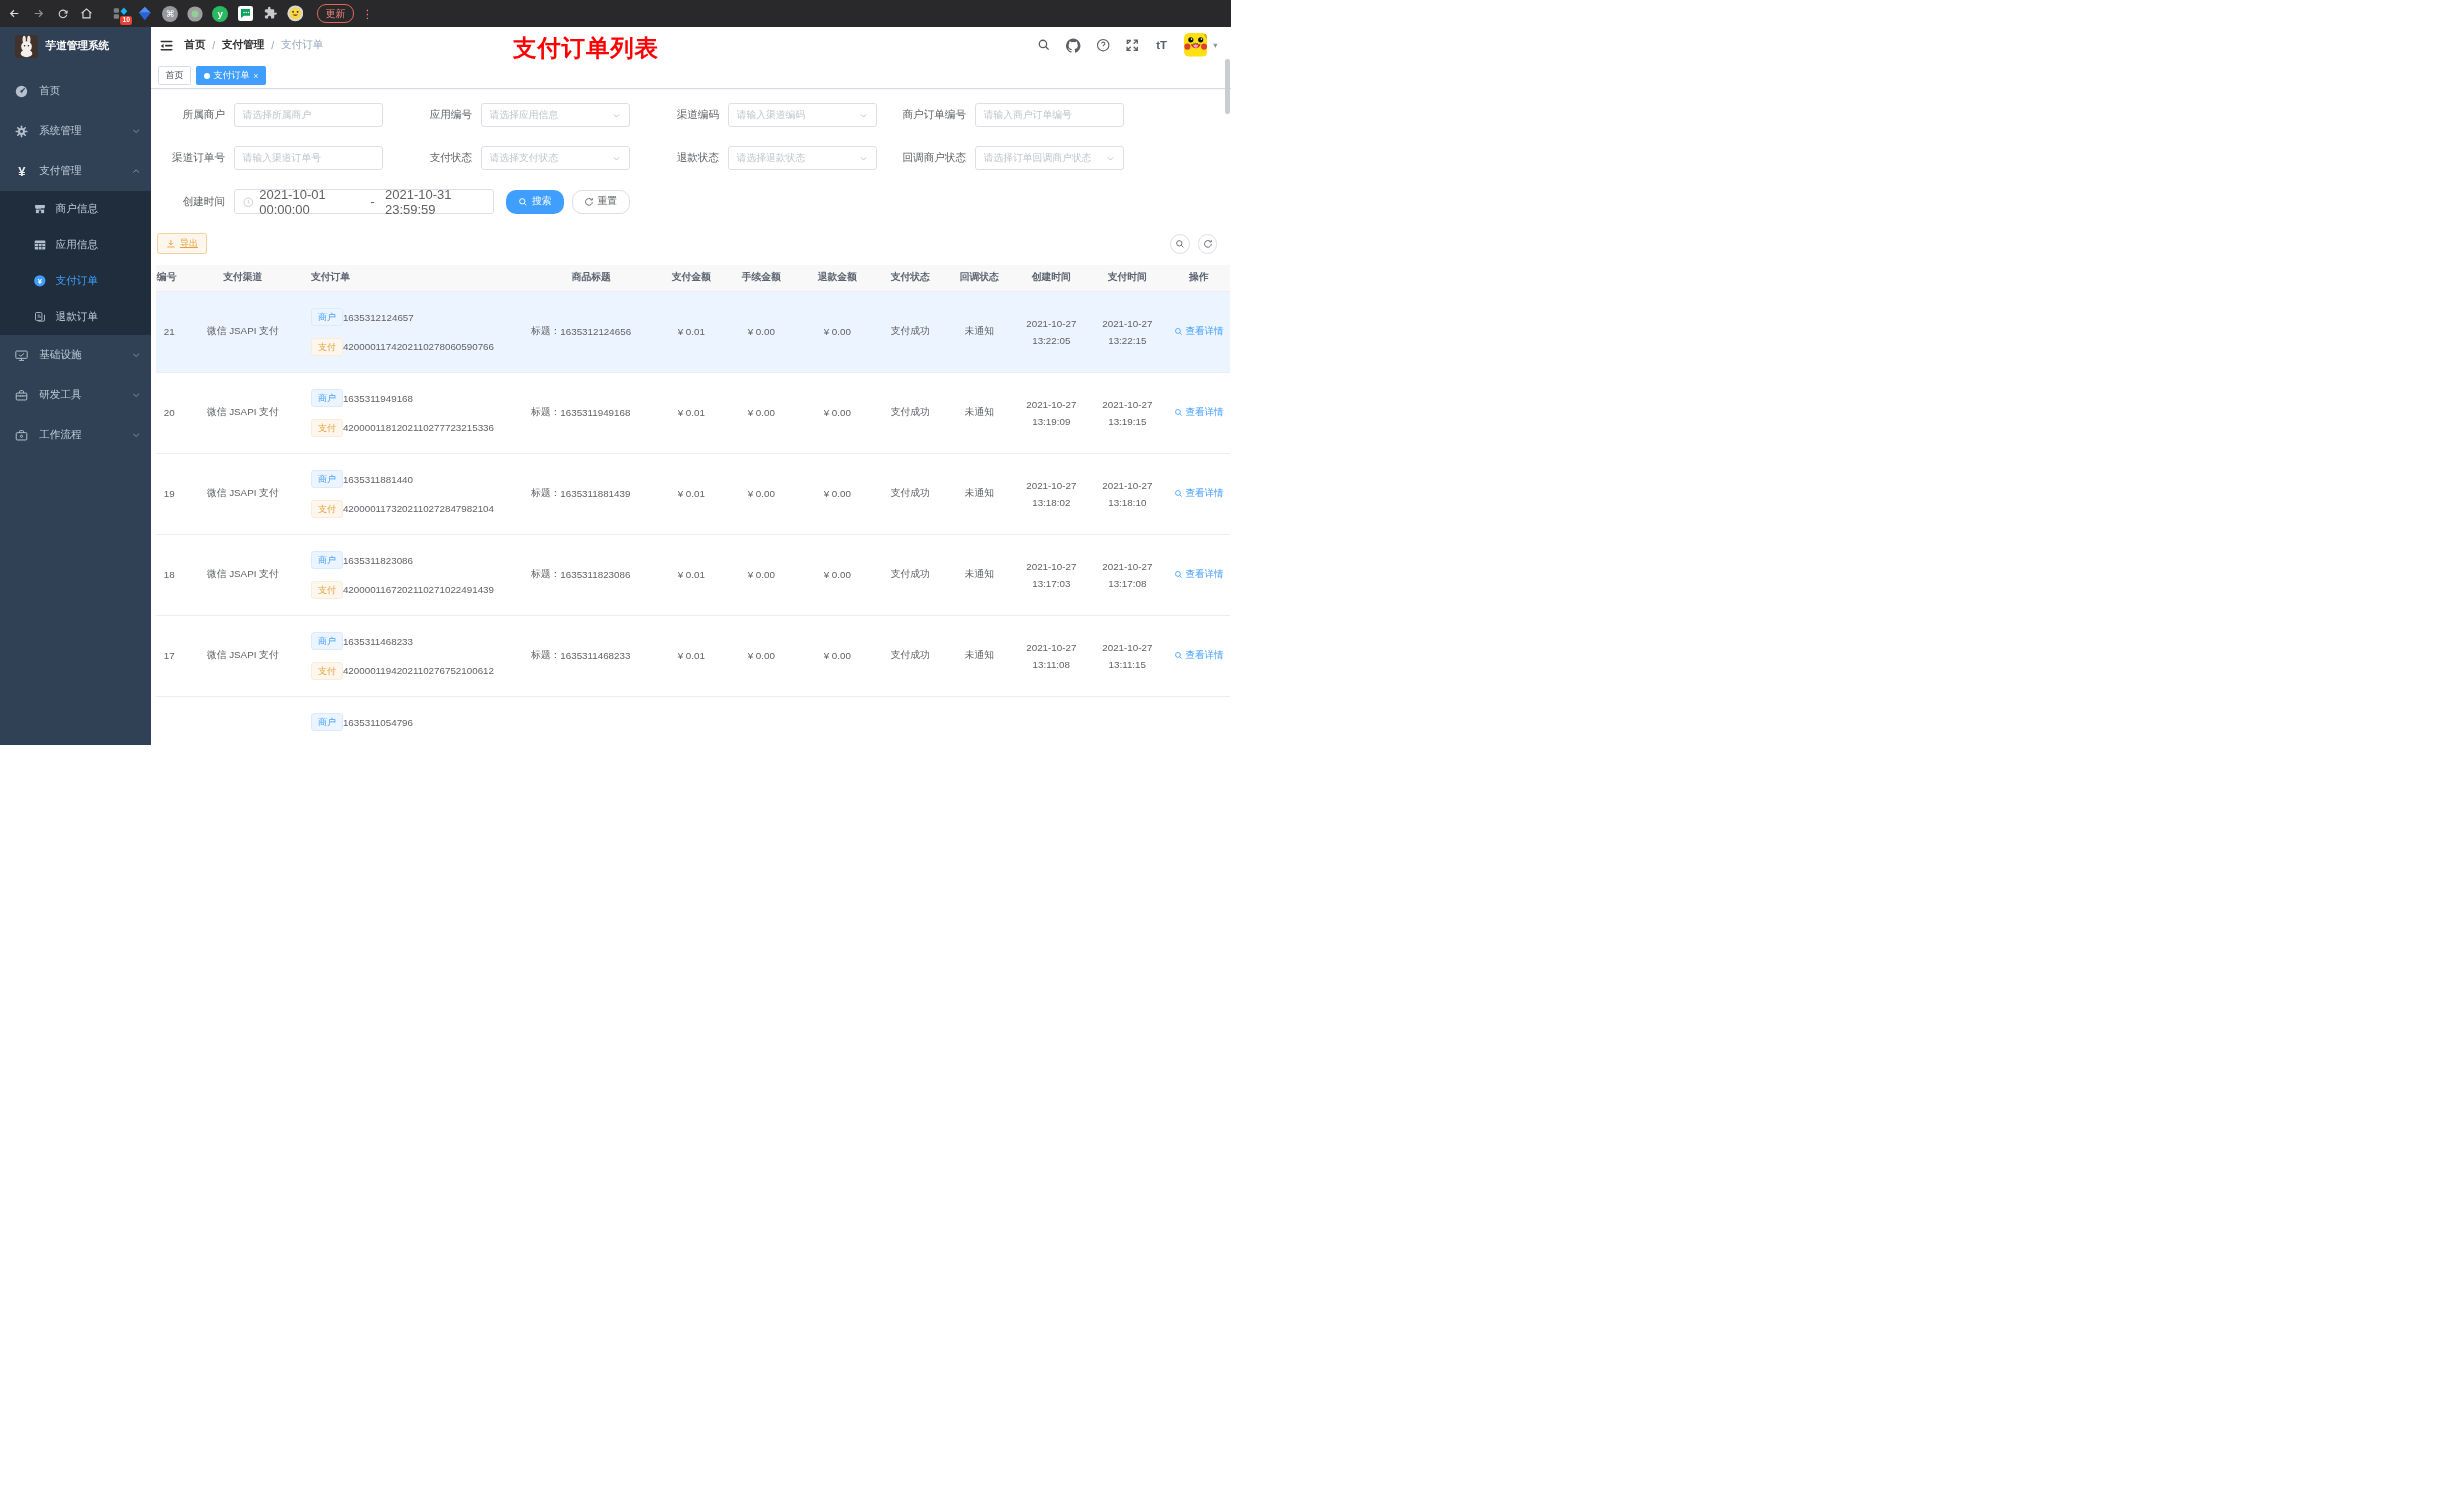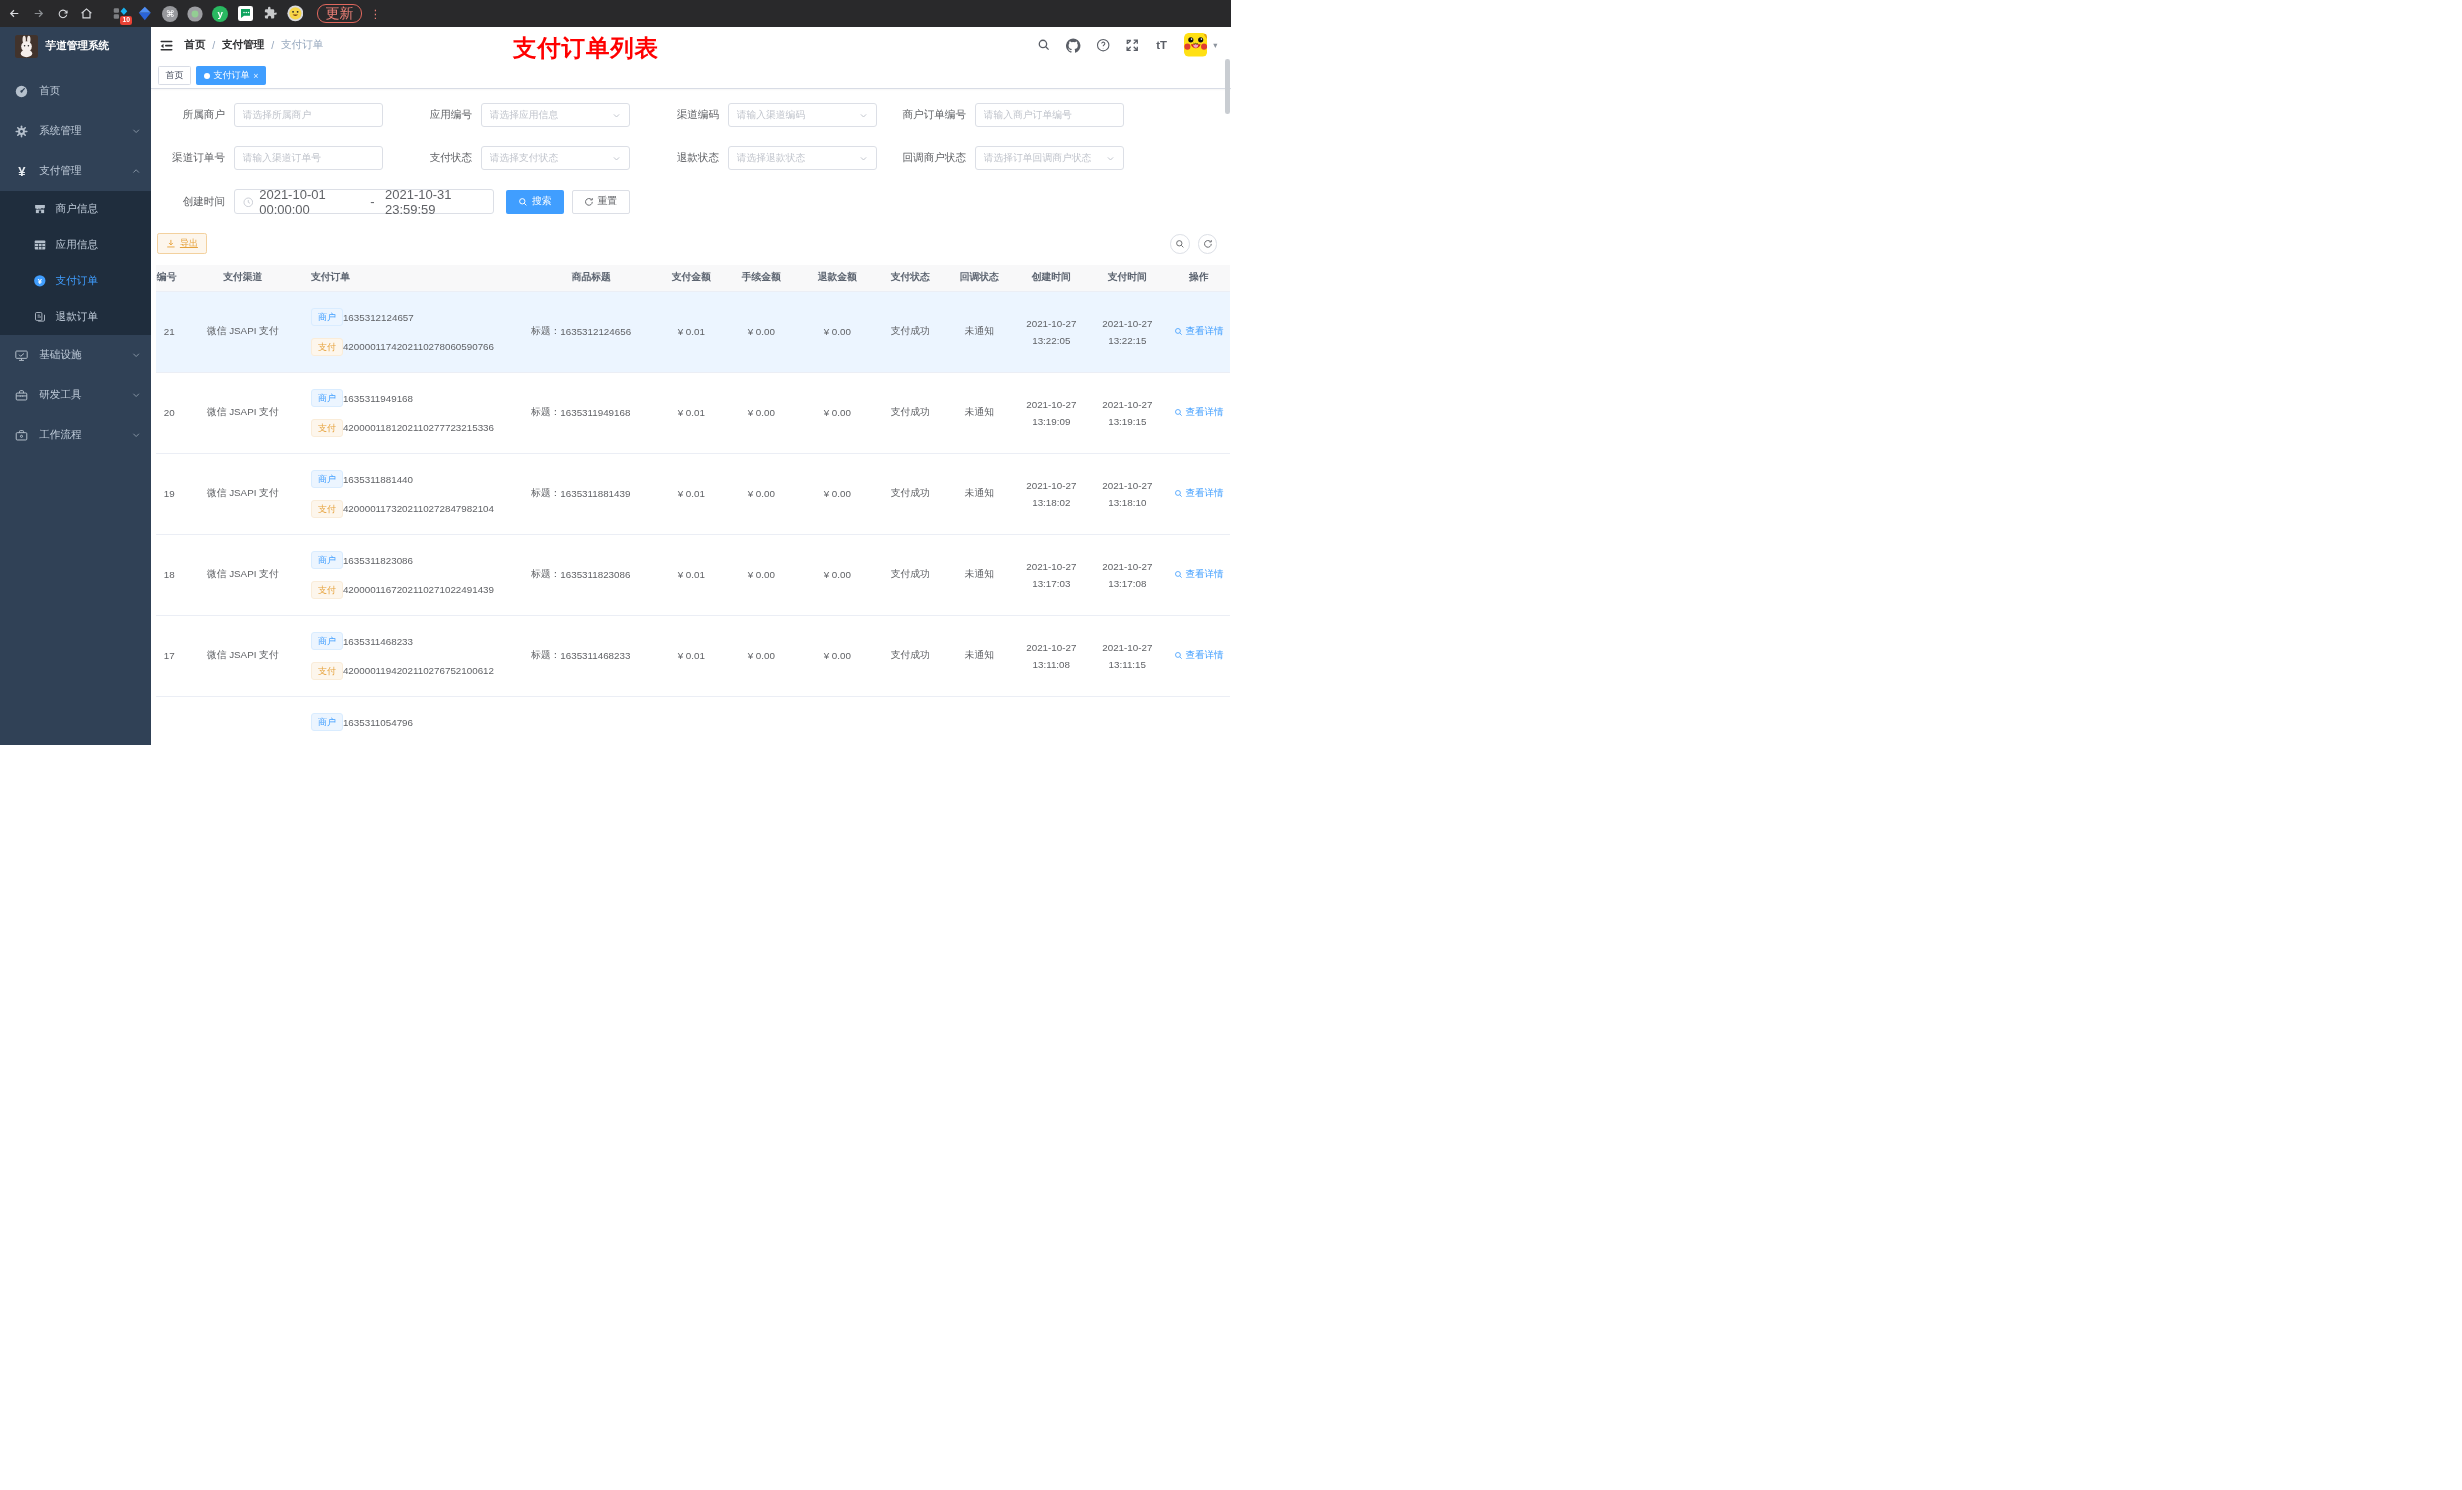--- a/index.html
+++ b/index.html
@@ -17,21 +17,21 @@
   .url-text{font-size:9.8px;white-space:nowrap;overflow:hidden;}
   .url-host{color:#e8eaed;}
   .url-rest{color:#bdc1c6;}
   .urlbar .spacer{flex:1;}
   .ext-strip{display:flex;align-items:center;gap:8.3px;margin-left:7.6px;}
   .ext{width:16.7px;height:16.7px;position:relative;display:flex;align-items:center;justify-content:center;cursor:pointer;}
   .badge{position:absolute;right:-3.8px;bottom:-3px;background:#e94235;color:#fff;font-size:6.8px;
     padding:0.8px 2.3px;border-radius:2.3px;line-height:1;font-weight:700;}
   .circle-ext{width:16px;height:16px;border-radius:50%;background:#97989c;display:flex;align-items:center;justify-content:center;color:#fff;font-size:9px;}
   .y-ext{background:#29b961;font-weight:700;font-size:9.8px;}
-  .update-pill{height:19px;border:1.1px solid #e1675d;color:#ec8077;border-radius:9px;font-size:14px;
+  .update-pill{height:19px;border:1.1px solid #e1675d;color:#ec8077;border-radius:9px;font-size:10px;
     display:flex;align-items:center;padding:0 7.6px;margin-left:7.6px;cursor:pointer;}
   .menu-dots{color:#ec8077;font-size:11.4px;margin-left:1.5px;cursor:pointer;letter-spacing:0;}
 
   
   .app{display:flex;height:718px;}
   .sidebar{width:151px;background:#304156;flex-shrink:0;color:#bfcbd9;overflow:hidden;}
   .logo-row{height:38px;display:flex;align-items:center;padding-left:15px;gap:7.6px;}
   .logo-img{width:23px;height:23px;border-radius:3px;background:#4a3b35;display:flex;align-items:center;justify-content:center;overflow:hidden;}
   .logo-title{color:#fff;font-size:10.6px;font-weight:700;}
   .menu{margin-top:6px;}
@@ -75,21 +75,21 @@
   .f-row{display:flex;margin-bottom:19px;}
   .f-item{width:247px;display:flex;align-items:center;flex-shrink:0;}
   .f-label{width:83px;text-align:right;padding-right:9px;font-size:10.6px;color:#606266;flex-shrink:0;white-space:nowrap;}
   .field{width:149px;height:24px;border:0.8px solid #dcdfe6;border-radius:3px;background:#fff;
     display:flex;align-items:center;justify-content:space-between;padding:0 7.6px;cursor:text;}
   .ph{font-size:9.8px;color:#c0c4cc;white-space:nowrap;overflow:hidden;}
   .chev{color:#c0c4cc;flex-shrink:0;margin-left:3px;}
   .date-field{width:260px;height:25px;border:0.8px solid #dcdfe6;border-radius:3px;display:flex;
     align-items:center;gap:6px;padding:0 7.6px;font-size:13px;color:#606266;cursor:text;}
   .date-sep{color:#606266;padding:0 4.5px;}
-  .btn{height:24px;border-radius:2px;font-size:9.8px;display:flex;align-items:center;gap:3.8px;
+  .btn{height:24px;border-radius:10px;font-size:9.8px;display:flex;align-items:center;gap:3.8px;
     padding:0 11.4px;cursor:pointer;border:0.8px solid transparent;}
   .btn-primary{background:#409eff;color:#fff;margin-left:12px;}
   .btn-plain{background:#fff;color:#606266;border-color:#dcdfe6;margin-left:7.6px;}
   .toolbar{display:flex;align-items:center;justify-content:space-between;padding:0 13.6px 0 6px;margin-top:0.8px;}
   .btn-export{height:21px;padding:0 8.3px;font-size:9px;border-radius:2.3px;display:flex;align-items:center;gap:3.8px;
     background:#fdf6ec;border:0.8px solid #f3d19e;color:#e6a23c;cursor:pointer;text-decoration:underline;}
   .mini-group{display:flex;gap:7.6px;}
   .mini{width:19.7px;height:19.7px;border-radius:50%;border:0.8px solid #dcdfe6;color:#606266;background:#fff;
     display:flex;align-items:center;justify-content:center;cursor:pointer;}
 

